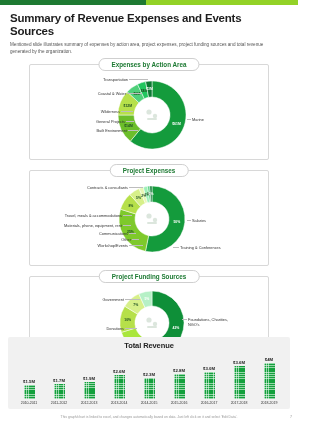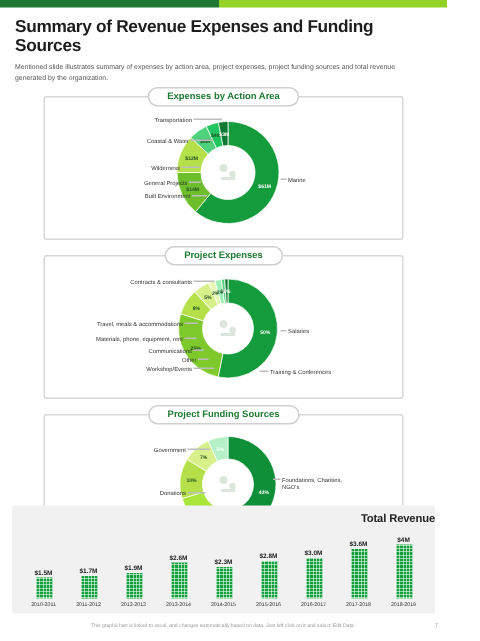--- a/index.html
+++ b/index.html
@@ -43,21 +43,21 @@
     white-space: nowrap;
   }
   .chart-wrap { position: relative; width:240px; }
 
   
   .rev-panel {
     position:absolute; left:8px; right:8px; top:337px; height:72px;
     background:#f1f1f1; border-radius:2px;
   }
   .rev-title {
-    text-align:right; font-size:7.5px; font-weight:bold; color:#222;
+    text-align:center; font-size:7.5px; font-weight:bold; color:#222;
     padding-top:4px; letter-spacing:-0.1px;
   }
   .bars {
     position:absolute; left:6px; right:6px; bottom:4px; top:18px;
     display:flex; align-items:flex-end; justify-content:space-between;
   }
   .barcol { display:flex; flex-direction:column; align-items:center; width:30px; }
   .barval { font-size:4.3px; font-weight:bold; color:#222; margin-bottom:1.5px; }
   .bar {
     width:11px; background:#13a03c;
@@ -81,21 +81,21 @@
 <body>
 
 <div class="slide">
 
   <div class="topbar">
     <div class="dark"></div>
     <div class="light"></div>
   </div>
 
   <div class="header">
-    <div class="title">Summary of Revenue Expenses and Funding Sources</div>
+    <div class="title">Summary of Revenue Expenses and Events Sources</div>
     <div class="subtitle">Mentioned slide illustrates summary of expenses by action area, project expenses, project funding sources and total revenue generated by the organization.</div>
   </div>
 
   <div class="card" style="height:96px; margin-top:8px;">
     <div class="card-title">Expenses by Action Area</div>
     <div class="chart-wrap" id="chart1" style="height:96px;">
         <svg width="240" height="96" style="position: absolute; left: 0px; top: 0px;">
           <path d="M122,16 A34,34 0 1 1 100.32758434854455,76.19745025437683 L110.52636818452359,63.86923836996421 A18,18 0 1 0 122,32 Z" fill="#149b3c" stroke="#fff" stroke-width="0.5"></path>
           <text x="146.46289999280987" y="60.107185926377575" text-anchor="middle" font-size="3.4" font-weight="bold" font-family="&quot;Liberation Sans&quot;, sans-serif" fill="#ffffff">$61M</text>
           <path d="M100.32758434854455,76.19745025437683 A34,34 0 0 1 88,50.00000000000001 L104,50 A18,18 0 0 0 110.52636818452359,63.86923836996421 Z" fill="#6cbe2a" stroke="#fff" stroke-width="0.5"></path>

